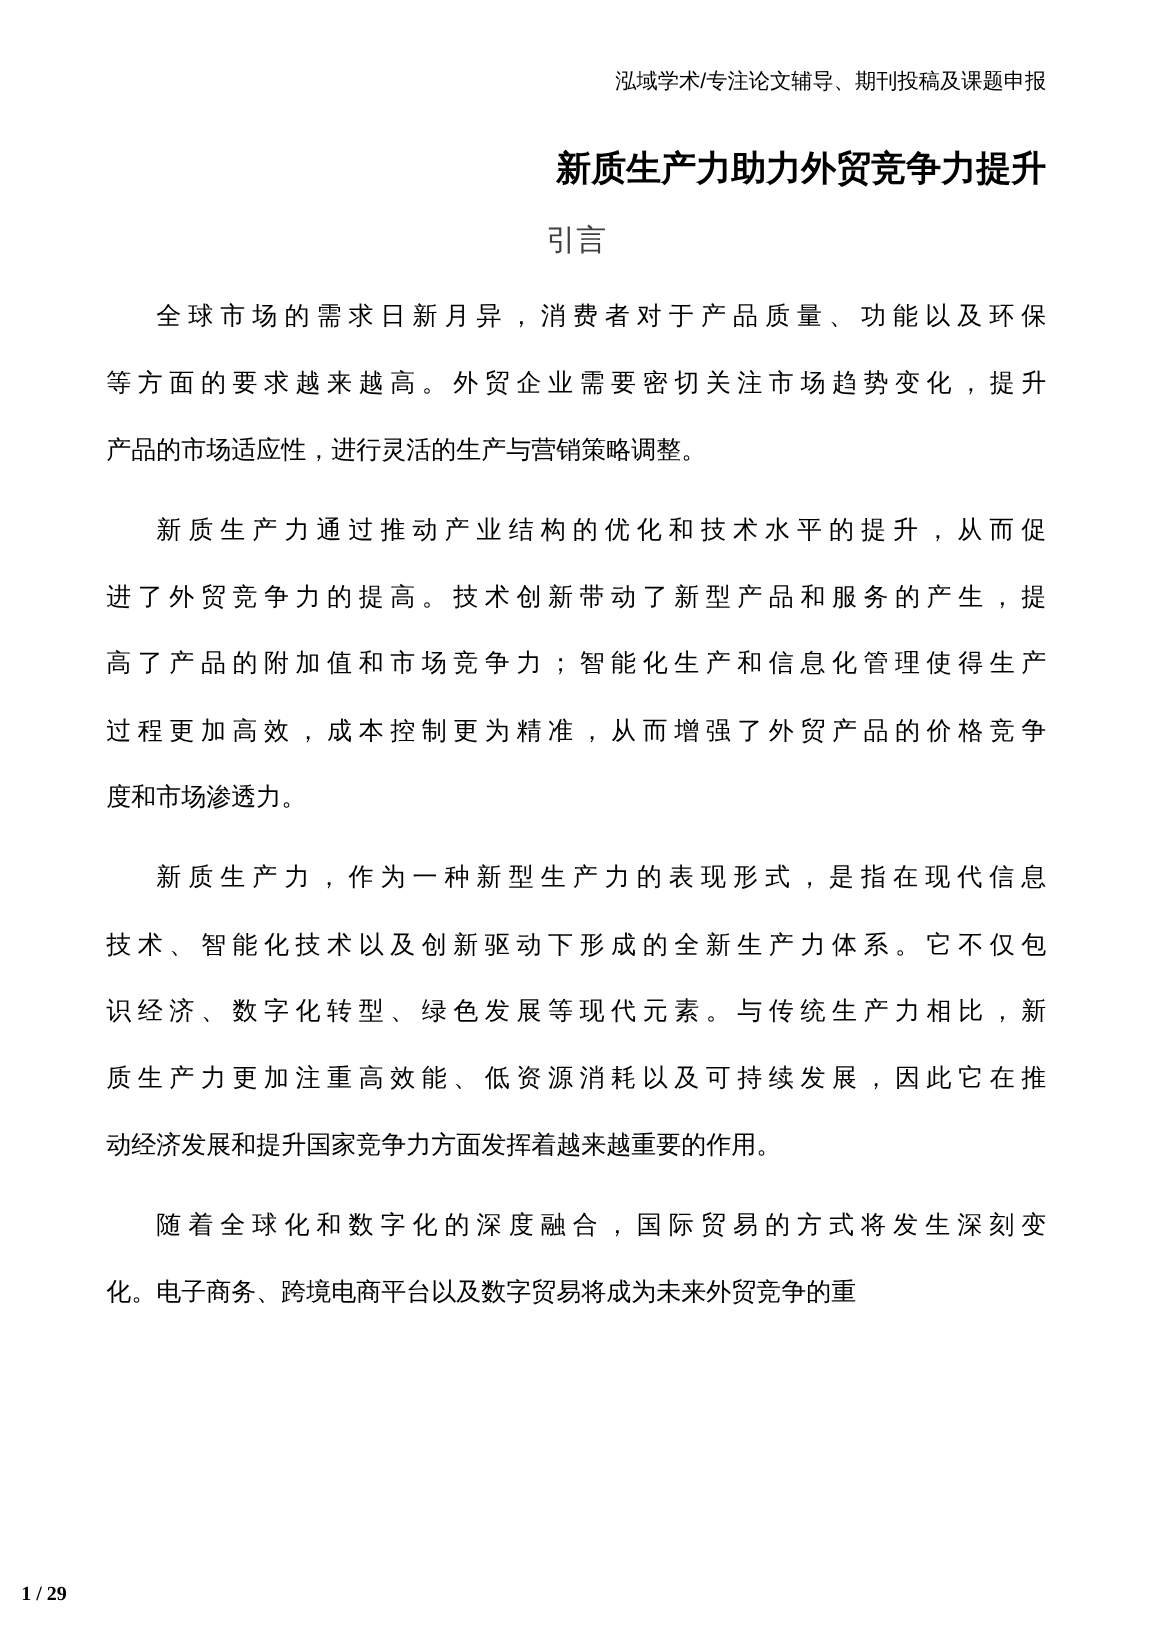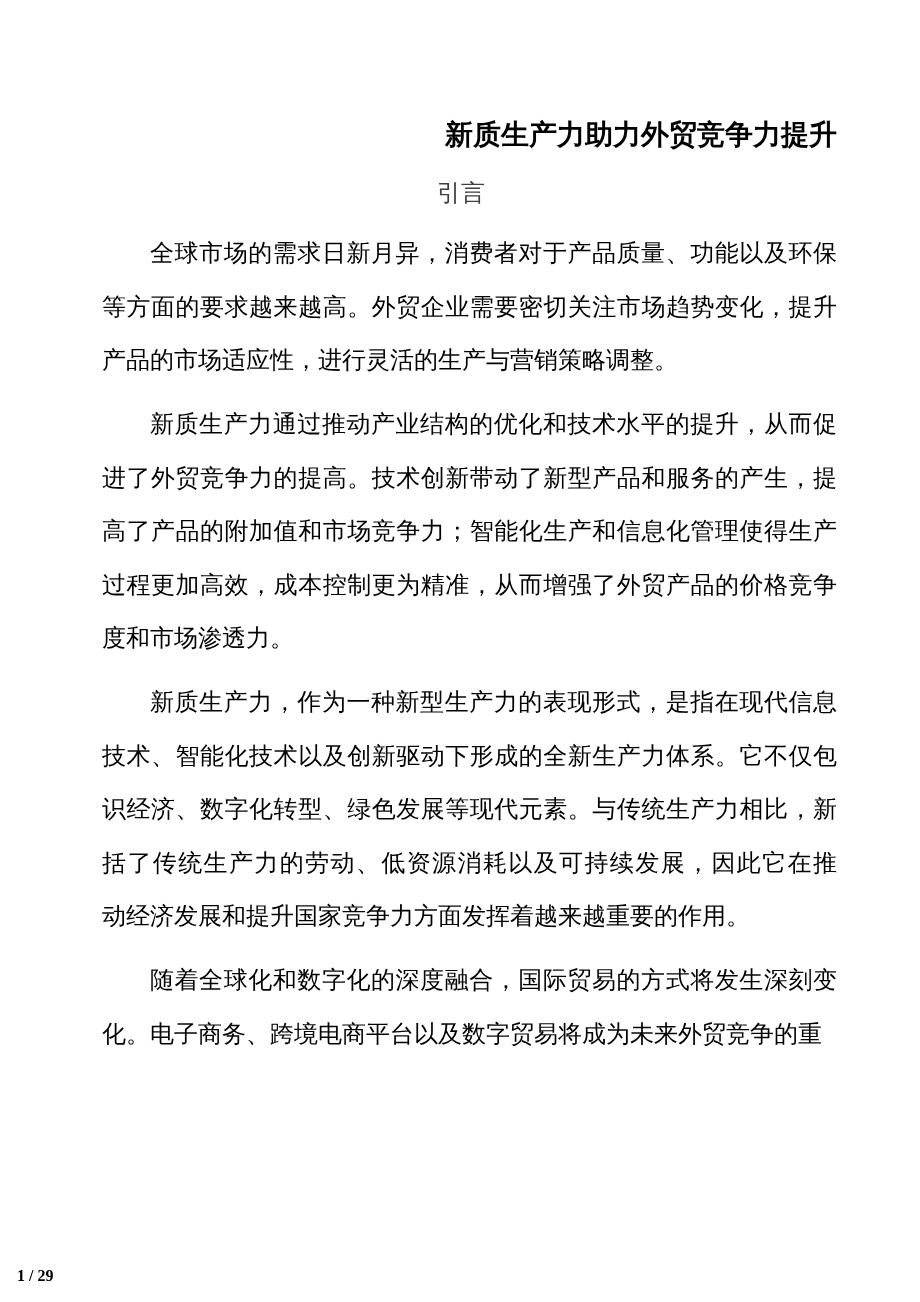--- a/index.html
+++ b/index.html
@@ -57,26 +57,25 @@
     position: absolute;
     top: 227px;
     left: 85px;
     width: 752px;
   }
   .paragraph { margin-bottom: 10.5px; }
   .paragraph:last-child { margin-bottom: 0; }
   .text-line {
     height: 53.5px;
     line-height: 53.5px;
-    font-size: 24px;
+    font-size: 20px;
     text-align: justify;
     text-align-last: justify;
     overflow: hidden;
     font-family: "Liberation Serif", "DejaVu Serif", serif;
-    margin-left: 17px;
   }
   .text-line.first { text-indent: 2em; }
   .text-line.last { text-align-last: left; }
   .doc-footer {
     position: absolute;
     top: 1266px;
     left: 0;
     right: 0;
     text-align: left;
     font-family: Liberation Serif, serif;
@@ -88,20 +87,23 @@
   .doc-footer .page-indicator {
     display: inline-block;
     transform: translateX(17px);
   }
 </style>
 </head>
 <body>
 
 <div class="page">
 
+  <div class="doc-header">
+    <span>泓域学术/专注论文辅导、期刊投稿及课题申报</span>
+  </div>
 
   <h1 class="doc-title">新质生产力助力外贸竞争力提升</h1>
 
   <h2 class="section-heading">引言</h2>
 
   <div class="doc-body" id="doc-body">
       <div class="paragraph">
         <div class="text-line first">全球市场的需求日新月异，消费者对于产品质量、功能以及环保</div>
         <div class="text-line">等方面的要求越来越高。外贸企业需要密切关注市场趋势变化，提升</div>
         <div class="text-line last">产品的市场适应性，进行灵活的生产与营销策略调整。</div>
@@ -110,21 +112,21 @@
         <div class="text-line first">新质生产力通过推动产业结构的优化和技术水平的提升，从而促</div>
         <div class="text-line">进了外贸竞争力的提高。技术创新带动了新型产品和服务的产生，提</div>
         <div class="text-line">高了产品的附加值和市场竞争力；智能化生产和信息化管理使得生产</div>
         <div class="text-line">过程更加高效，成本控制更为精准，从而增强了外贸产品的价格竞争</div>
         <div class="text-line last">度和市场渗透力。</div>
       </div>
       <div class="paragraph">
         <div class="text-line first">新质生产力，作为一种新型生产力的表现形式，是指在现代信息</div>
         <div class="text-line">技术、智能化技术以及创新驱动下形成的全新生产力体系。它不仅包</div>
         <div class="text-line">识经济、数字化转型、绿色发展等现代元素。与传统生产力相比，新</div>
-        <div class="text-line">括了传统生产力的劳动、低资源消耗以及可持续发展，因此它在推</div>
+        <div class="text-line">质生产力更加注重高效能、低资源消耗以及可持续发展，因此它在推</div>
         <div class="text-line last">动经济发展和提升国家竞争力方面发挥着越来越重要的作用。</div>
       </div>
       <div class="paragraph">
         <div class="text-line first">随着全球化和数字化的深度融合，国际贸易的方式将发生深刻变</div>
         <div class="text-line last">化。电子商务、跨境电商平台以及数字贸易将成为未来外贸竞争的重</div>
       </div>
     </div>
 
   <div class="doc-footer">
     <span class="page-indicator">1 / 29</span>

